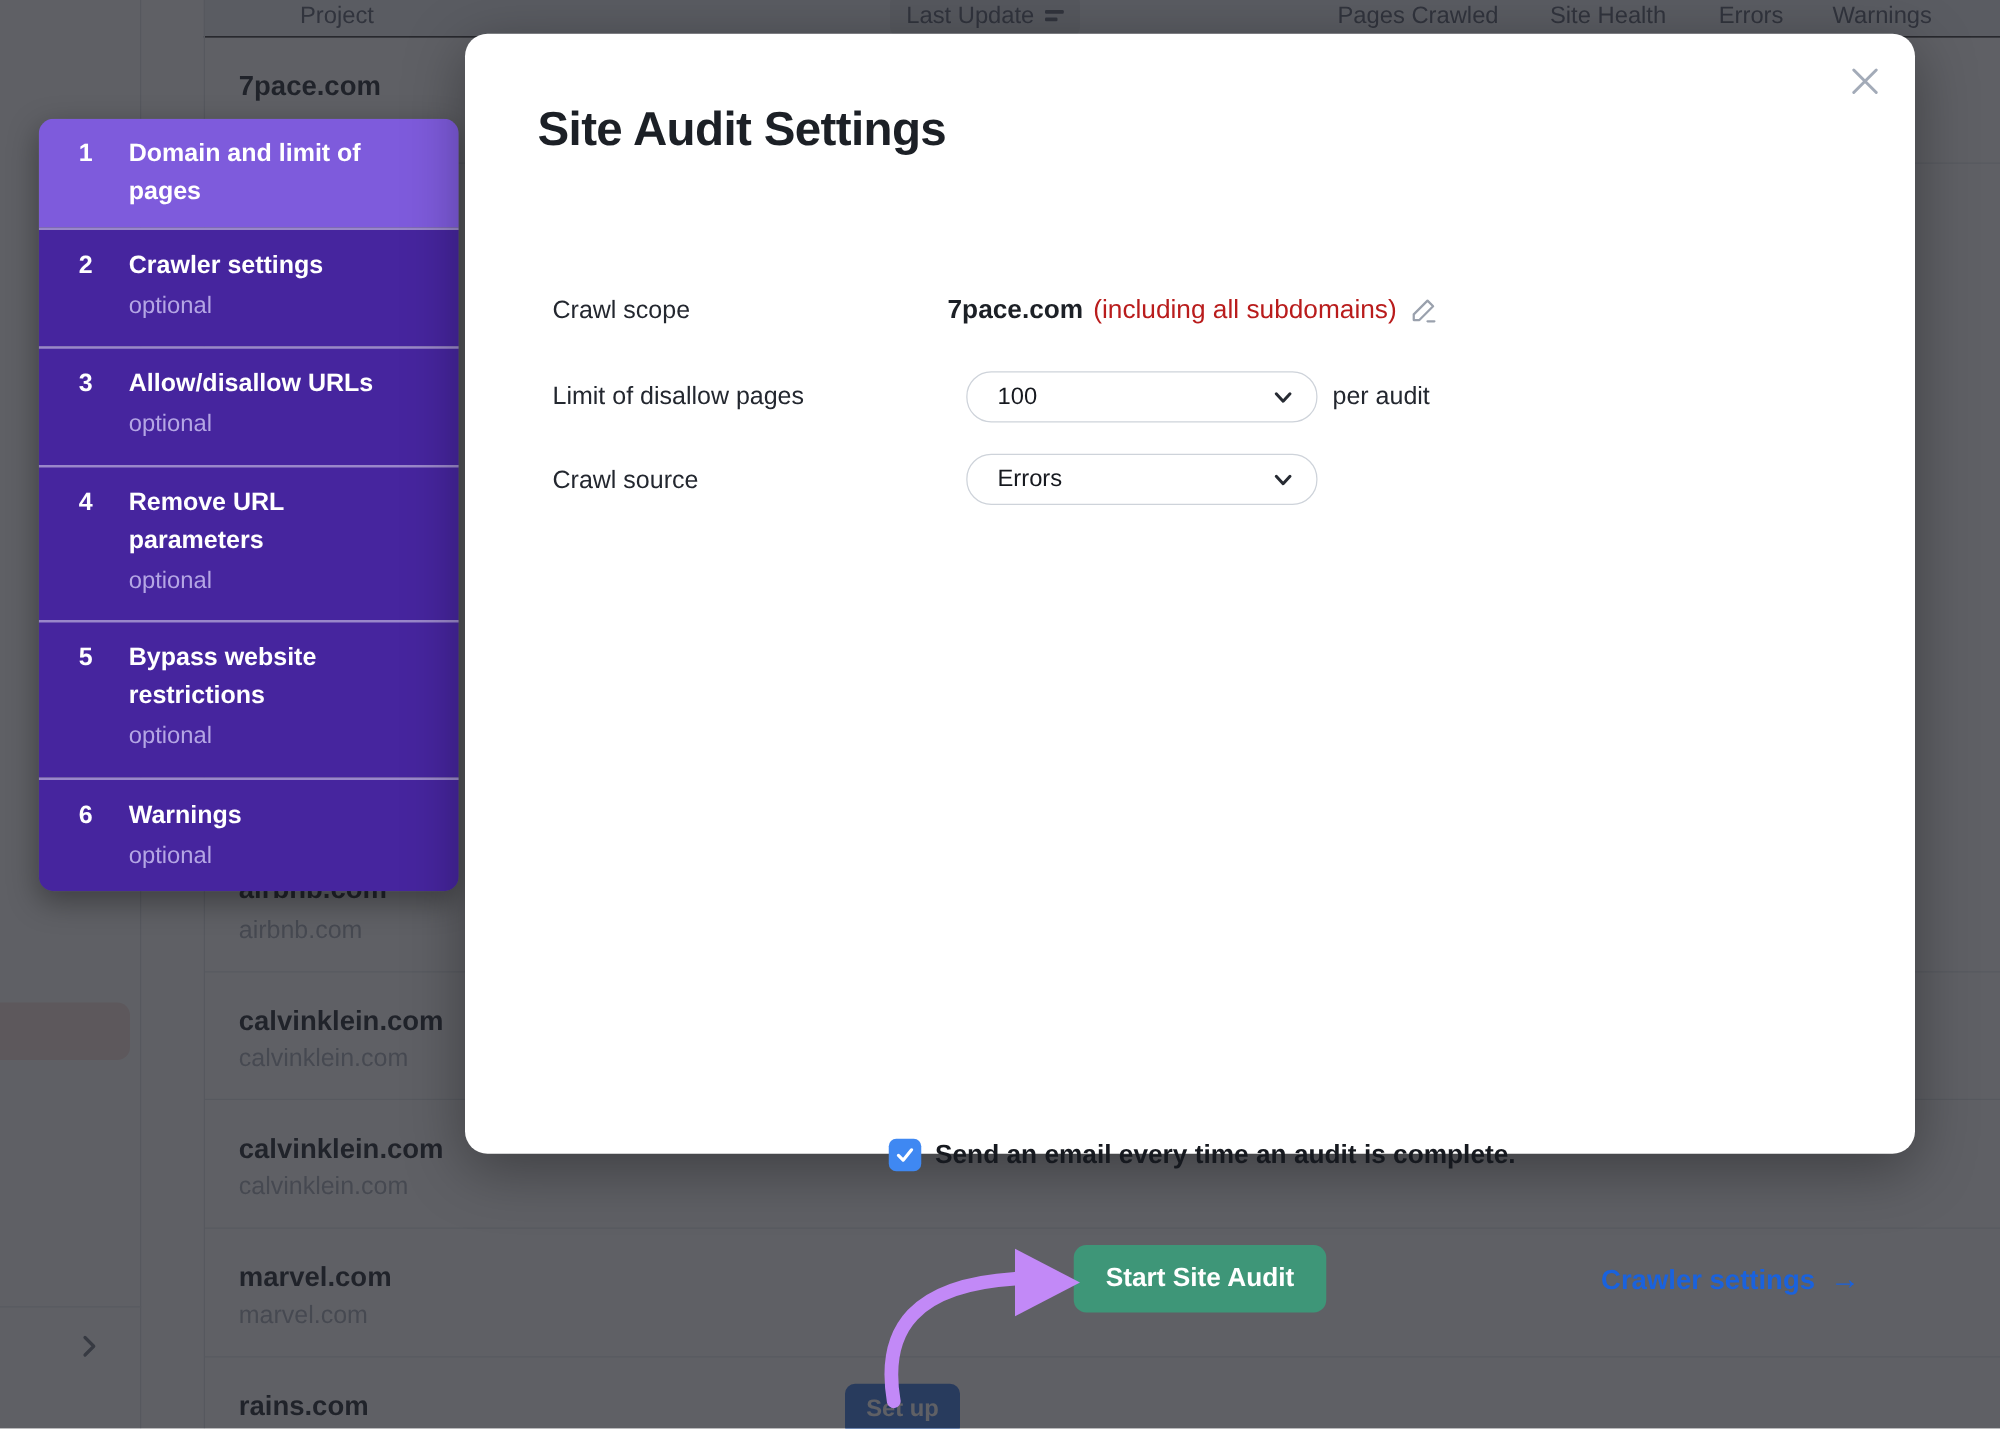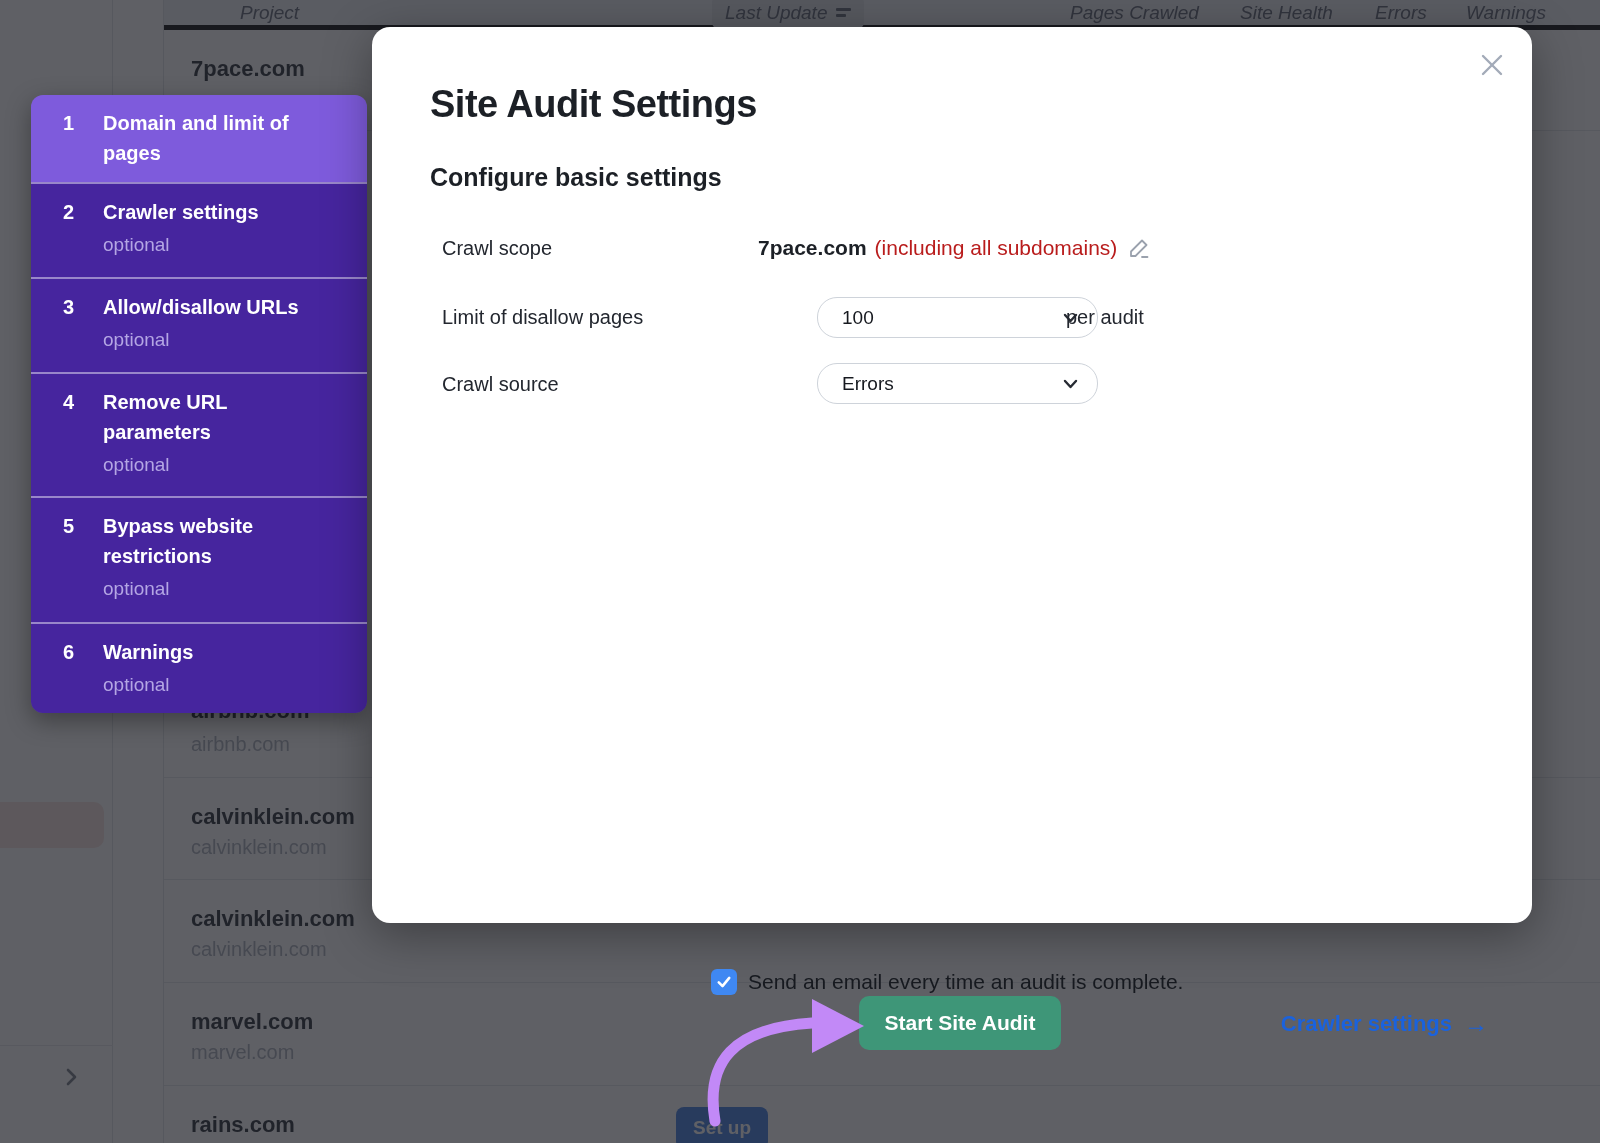--- a/index.html
+++ b/index.html
@@ -8,21 +8,21 @@
   .screen { position:relative; width:1600px; height:1143px; overflow:hidden; background:#ffffff; }
 
   
   .bg { position:absolute; inset:0; background:#ffffff; }
   .sidebar { position:absolute; left:0; top:0; width:113px; height:1143px; background:#ffffff; border-right:1px solid #dfe2e6; }
   .sidebar-highlight { position:absolute; left:0; top:802px; width:104px; height:46px; background:#f6e3de; border-radius:0 10px 10px 0; }
   .sidebar-divider { position:absolute; left:0; top:1045px; width:113px; height:1px; background:#e4e6ea; }
   .sidebar-chevron { position:absolute; left:58px; top:1064px; width:26px; height:26px; cursor:pointer; }
 
   .table { position:absolute; left:113px; top:0; width:1487px; height:1143px; }
-  .thead { position:absolute; left:50px; top:0; width:1437px; height:30px; background:#eef0f3; border-bottom:5px solid #000000;font-style:italic; }
+  .thead { position:absolute; left:50px; top:0; width:1437px; height:30px; background:#eef0f3; border-bottom:1px solid #000000; }
   .th { position:absolute; top:2px; font-size:19px; color:#596070; white-space:nowrap; }
   .th.sorted { top:-5px; height:35px; display:flex; align-items:center; gap:9px; background:#dde1e6; border-radius:8px; padding:0 13px; }
   .sort-icon { display:inline-block; }
   .sort-icon i { display:block; background:#596070; height:3px; border-radius:1px; margin:3px 0; }
   .sort-icon i.b1 { width:15px; } .sort-icon i.b2 { width:10px; }
 
   .rows { position:absolute; left:50px; top:0; width:1437px; height:1143px; border-left:1px solid #dfe2e6; }
   .prow { position:absolute; left:0; width:1437px; border-bottom:1px solid #e3e6ea; cursor:pointer; }
   .prow .pname { position:absolute; left:27px; font-size:22px; font-weight:bold; color:#1f242c; white-space:nowrap; }
   .prow .pdomain { position:absolute; left:27px; font-size:20px; color:#a7adb8; white-space:nowrap; }
@@ -52,25 +52,25 @@
   .frow { position:absolute; left:58px; width:1050px; }
   .frow .flabel { position:absolute; left:0; font-size:20px; color:#23272f;margin-left:12px; }
   .r1 { top:200px; height:42px; } .r1 .flabel { line-height:42px; }
   .r2 { top:270px; height:41px; } .r2 .flabel { line-height:41px; }
   .r3 { top:336px; height:42px; } .r3 .flabel { line-height:42px; }
   .scope-val { position:absolute; left:328px; top:0; line-height:42px; font-size:21px; color:#1c2026; white-space:nowrap; display:flex; align-items:center; gap:8px; }
   .scope-val b { font-weight:bold; }
   .scope-val .note { color:#b91c1c; }
   .edit-icon { cursor:pointer; display:inline-flex; margin-left:2px; }
   .sel { position:absolute; left:343px; top:0; width:281px; height:41px; border:1px solid #ced3da; border-radius:20px;
-    background:#ffffff; display:flex; align-items:center; padding:0 18px 0 24px; cursor:pointer;margin-left:44px; }
+    background:#ffffff; display:flex; align-items:center; padding:0 18px 0 24px; cursor:pointer; }
   .sel .sel-val { flex:1; font-size:19px; color:#16191f; }
   .suffix { position:absolute; left:636px; top:0; line-height:41px; font-size:20px; color:#23272f; }
 
-  .email-row { position:absolute; left:339px; top:942px; display:flex; align-items:center; gap:11px; }
+  .email-row { position:absolute; left:339px; top:884px; display:flex; align-items:center; gap:11px;font-weight:bold; }
   .checkbox { width:26px; height:26px; border-radius:6px; background:#3f88f2; display:flex; align-items:center; justify-content:center; cursor:pointer; }
   .email-lbl { font-size:21px; color:#16191f; }
 
   .start-btn { position:absolute; left:487px; top:969px; width:202px; height:54px; background:#3e9678; border:none; border-radius:10px;
     color:#ffffff; font-family:"Liberation Sans", sans-serif; font-size:21px; font-weight:bold; cursor:pointer;
     display:flex; align-items:center; justify-content:center; }
   .crawler-link { position:absolute; right:44px; top:983px; display:flex; align-items:center; gap:12px; cursor:pointer;
     color:#1a62dd; font-size:22px; font-weight:bold; }
   .crawler-link .arr { font-size:24px; font-weight:normal; }
 
@@ -170,21 +170,20 @@
     </aside>
 
   <section class="modal">
     <div class="close-btn">
       <svg width="34" height="34" viewBox="0 0 34 34">
           <line x1="8" y1="8" x2="26" y2="26" stroke="#a3abb8" stroke-width="2.4" stroke-linecap="round"></line>
           <line x1="26" y1="8" x2="8" y2="26" stroke="#a3abb8" stroke-width="2.4" stroke-linecap="round"></line>
         </svg>
     </div>
     <h1 class="m-title">Site Audit Settings</h1>
-    <h2 class="m-section">Configure basic settings</h2>
 
     <div class="frow r1">
       <span class="flabel">Crawl scope</span>
       <span class="scope-val">
         <b>7pace.com</b>
         <span class="note">(including all subdomains)</span>
         <span class="edit-icon">
           <svg width="24" height="24" viewBox="0 0 24 24" fill="none" stroke="#9aa1ad" stroke-width="1.8" stroke-linecap="round" stroke-linejoin="round">
             <path d="M15 4.5 L19.5 9 L8.5 20 H4 V15.5 Z"></path>
             <line x1="15" y1="21" x2="20.5" y2="21"></line>

